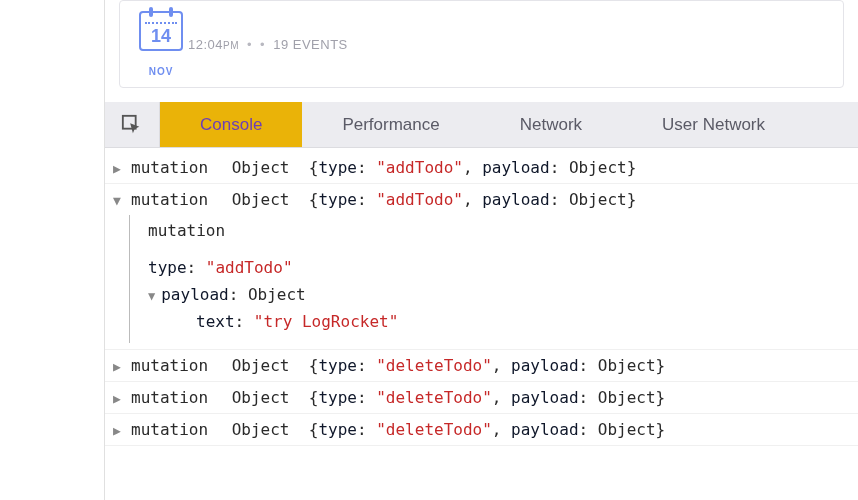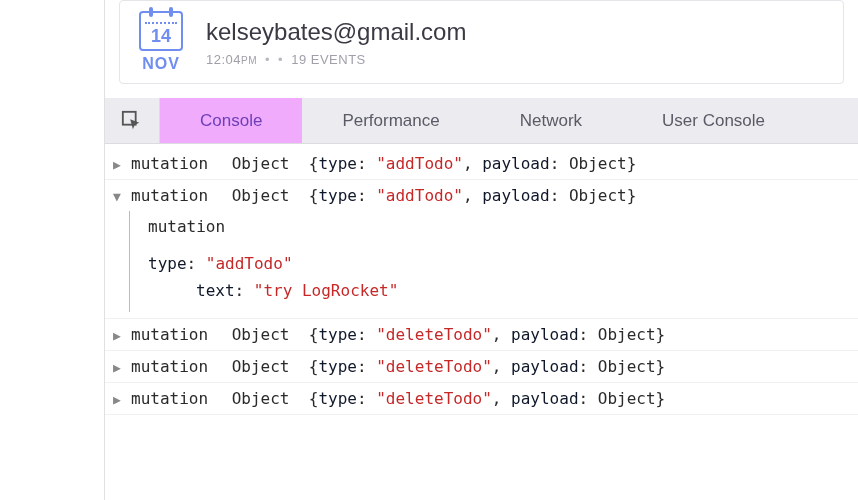--- a/index.html
+++ b/index.html
@@ -24,21 +24,20 @@
     flex-direction: column;
   }
   
   .session-card {
     margin: 0 14px 14px 14px;
     border: 1px solid #e4e4e9;
     border-radius: 4px;
     padding: 10px 14px;
     display: flex;
     align-items: center;
-    gap: 18px;
     background: #fff;
   }
   .cal-icon {
     width: 54px;
     display: flex;
     flex-direction: column;
     align-items: center;
     gap: 4px;
   }
   .cal-box {
@@ -67,24 +66,25 @@
     background: #6f8ef0;
     border-radius: 2px;
     box-shadow: 20px 0 0 #6f8ef0;
   }
   .cal-day {
     font-size: 18px;
     font-weight: 600;
     color: #6f8ef0;
   }
   .cal-month {
-    font-size: 16px;
+    font-size: 10px;
     letter-spacing: 1px;
     color: #6f8ef0;
     font-weight: 600;
+    margin-top: 11px;
   }
   .session-info { flex: 1; }
   .session-email {
     font-size: 24px;
     color: #3a3a44;
     font-weight: 400;
     margin-bottom: 6px;
   }
   .session-meta {
     font-size: 13px;
@@ -116,21 +116,21 @@
   .inspect-svg { width: 22px; height: 22px; }
   .tab {
     padding: 0 40px;
     display: flex;
     align-items: center;
     font-size: 17px;
     color: #5a5a66;
     cursor: pointer;
   }
   .tab.active {
-    background: #f0abfc;
+    background: #eab308;
     color: #6b3fb8;
   }
   
   .console {
     flex: 1;
     font-family: "Menlo", "Consolas", monospace;
     font-size: 16px;
     color: #2a2a2a;
     overflow: hidden;
     padding-top: 4px;
@@ -176,21 +176,20 @@
 <div class="main">
 
   <div class="session-card">
     <div class="cal-icon">
       <div class="cal-box">
         <span class="cal-day">14</span>
       </div>
       <span class="cal-month">NOV</span>
     </div>
     <div class="session-info">
-      <div class="session-email">kelseybates@gmail.com</div>
       <div class="session-meta">
         <span class="meta-time">
           <span>12:04</span><span class="meta-ampm">PM</span>
         </span>
         <span class="dot">•</span>
         <span class="dot">•</span>
         <span>19 EVENTS</span>
       </div>
     </div>
   </div>
@@ -198,21 +197,21 @@
   <div class="tab-bar">
     <div class="inspect-btn">
       <svg class="inspect-svg" viewBox="0 0 24 24">
         <rect x="2" y="2" width="14" height="14" fill="none" stroke="#555" stroke-width="2"></rect>
         <path d="M10 10 L20 14 L15 16 L13 21 Z" fill="#555"></path>
       </svg>
     </div>
     <div class="tab active">Console</div>
     <div class="tab">Performance</div>
     <div class="tab">Network</div>
-    <div class="tab">User Console</div>
+    <div class="tab">User Network</div>
   </div>
 
   <div class="console">
 
     <div class="log-row">
       <span class="caret">▶</span>
       <div>
         <span class="log-label">mutation</span>
         <span class="obj-text">Object</span>
         <span class="brace">&nbsp;{</span><span class="key">type</span><span class="colon">: </span><span class="string">"<span>addTodo</span>"</span><span class="colon">, </span><span class="key">payload</span><span class="colon">: </span><span class="val-obj">Object</span><span class="brace">}</span>
@@ -227,20 +226,23 @@
           <span class="obj-text">Object</span>
           <span class="brace">&nbsp;{</span><span class="key">type</span><span class="colon">: </span><span class="string">"<span>addTodo</span>"</span><span class="colon">, </span><span class="key">payload</span><span class="colon">: </span><span class="val-obj">Object</span><span class="brace">}</span>
         </div>
       </div>
       <div class="expanded-body">
         <div class="exp-line exp-indent1">mutation</div>
         <div style="height:10px"></div>
         <div class="exp-line">
           <span class="key">type</span><span class="colon">: </span><span class="string">"<span>addTodo</span>"</span>
         </div>
+        <div class="exp-line">
+          <span class="exp-caret">▼</span><span class="key">payload</span><span class="colon">: </span><span class="val-obj">Object</span>
+        </div>
         <div class="exp-line exp-indent3">
           <span class="key">text</span><span class="colon">: </span><span class="string">"<span>try LogRocket</span>"</span>
         </div>
       </div>
     </div>
 
     <div class="log-row" style="border-top:1px solid #f0f0f0;">
       <span class="caret">▶</span>
       <div>
         <span class="log-label">mutation</span>

